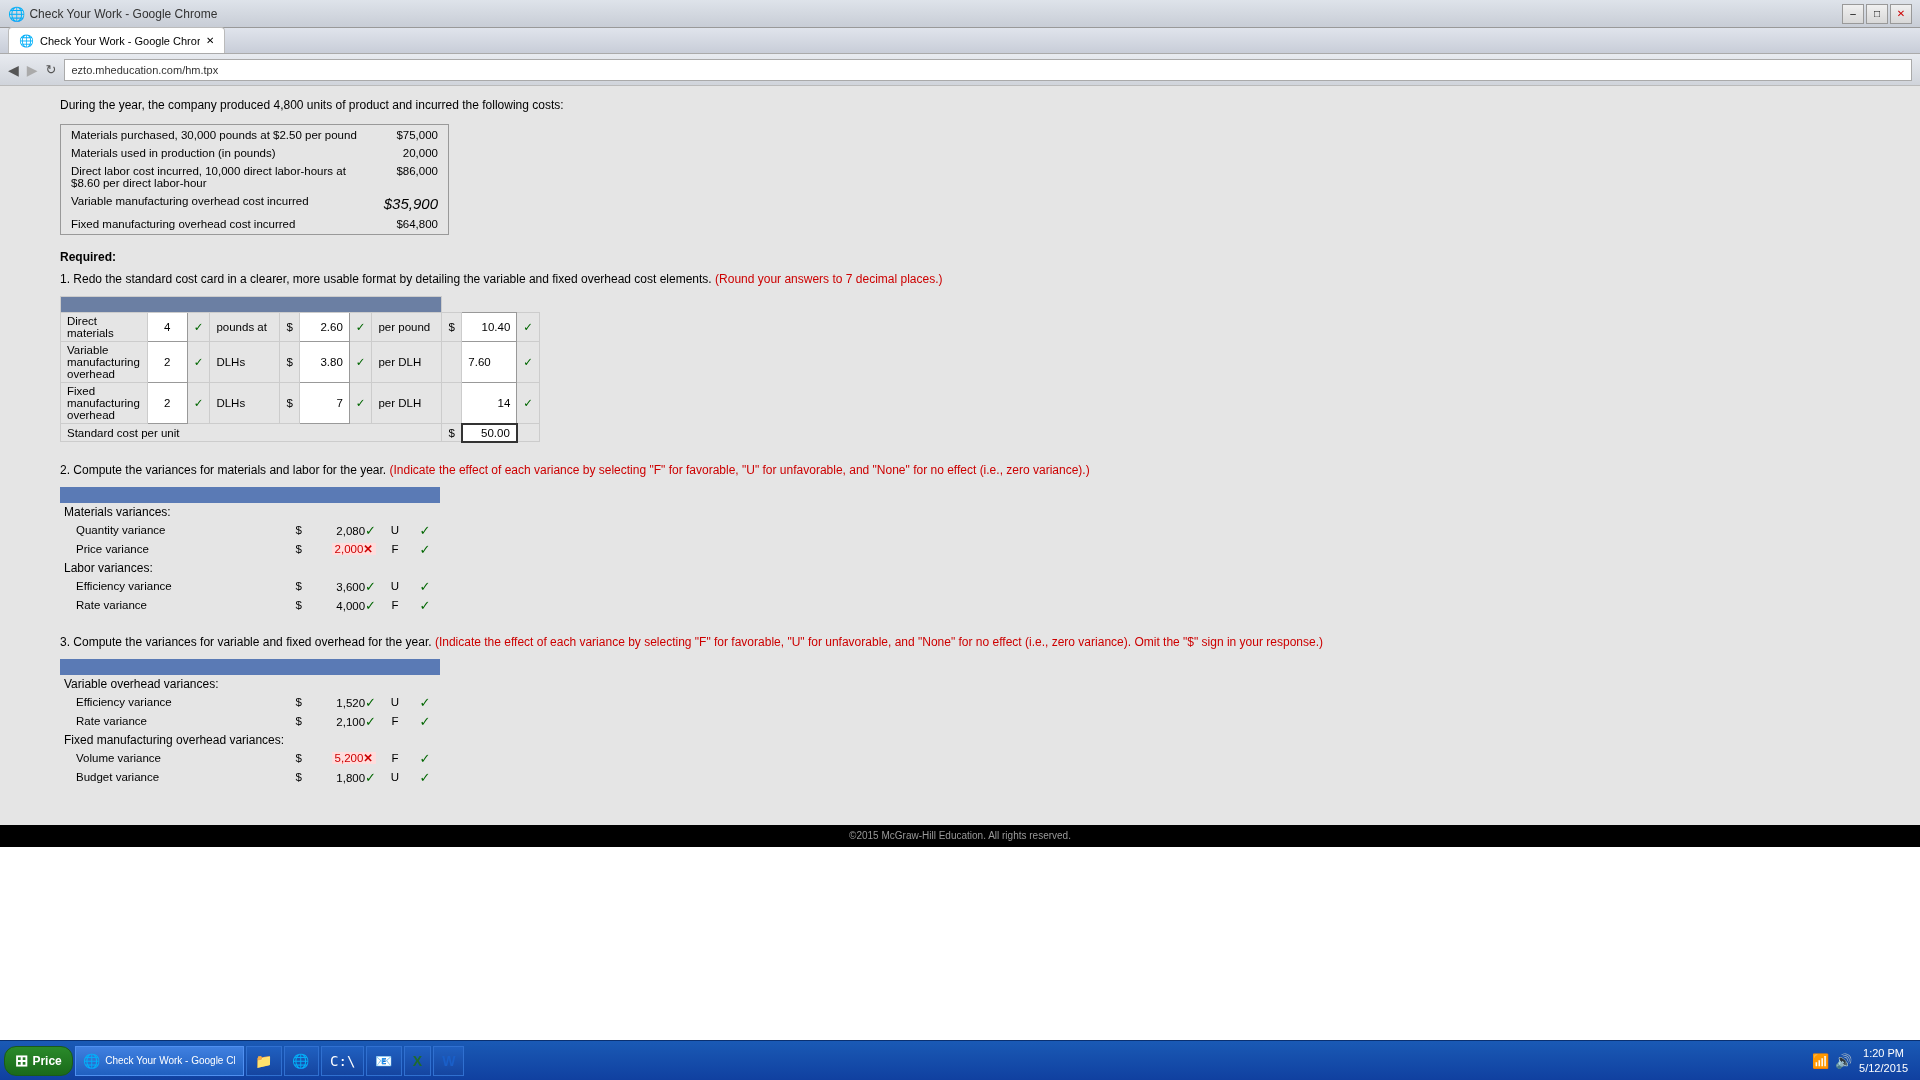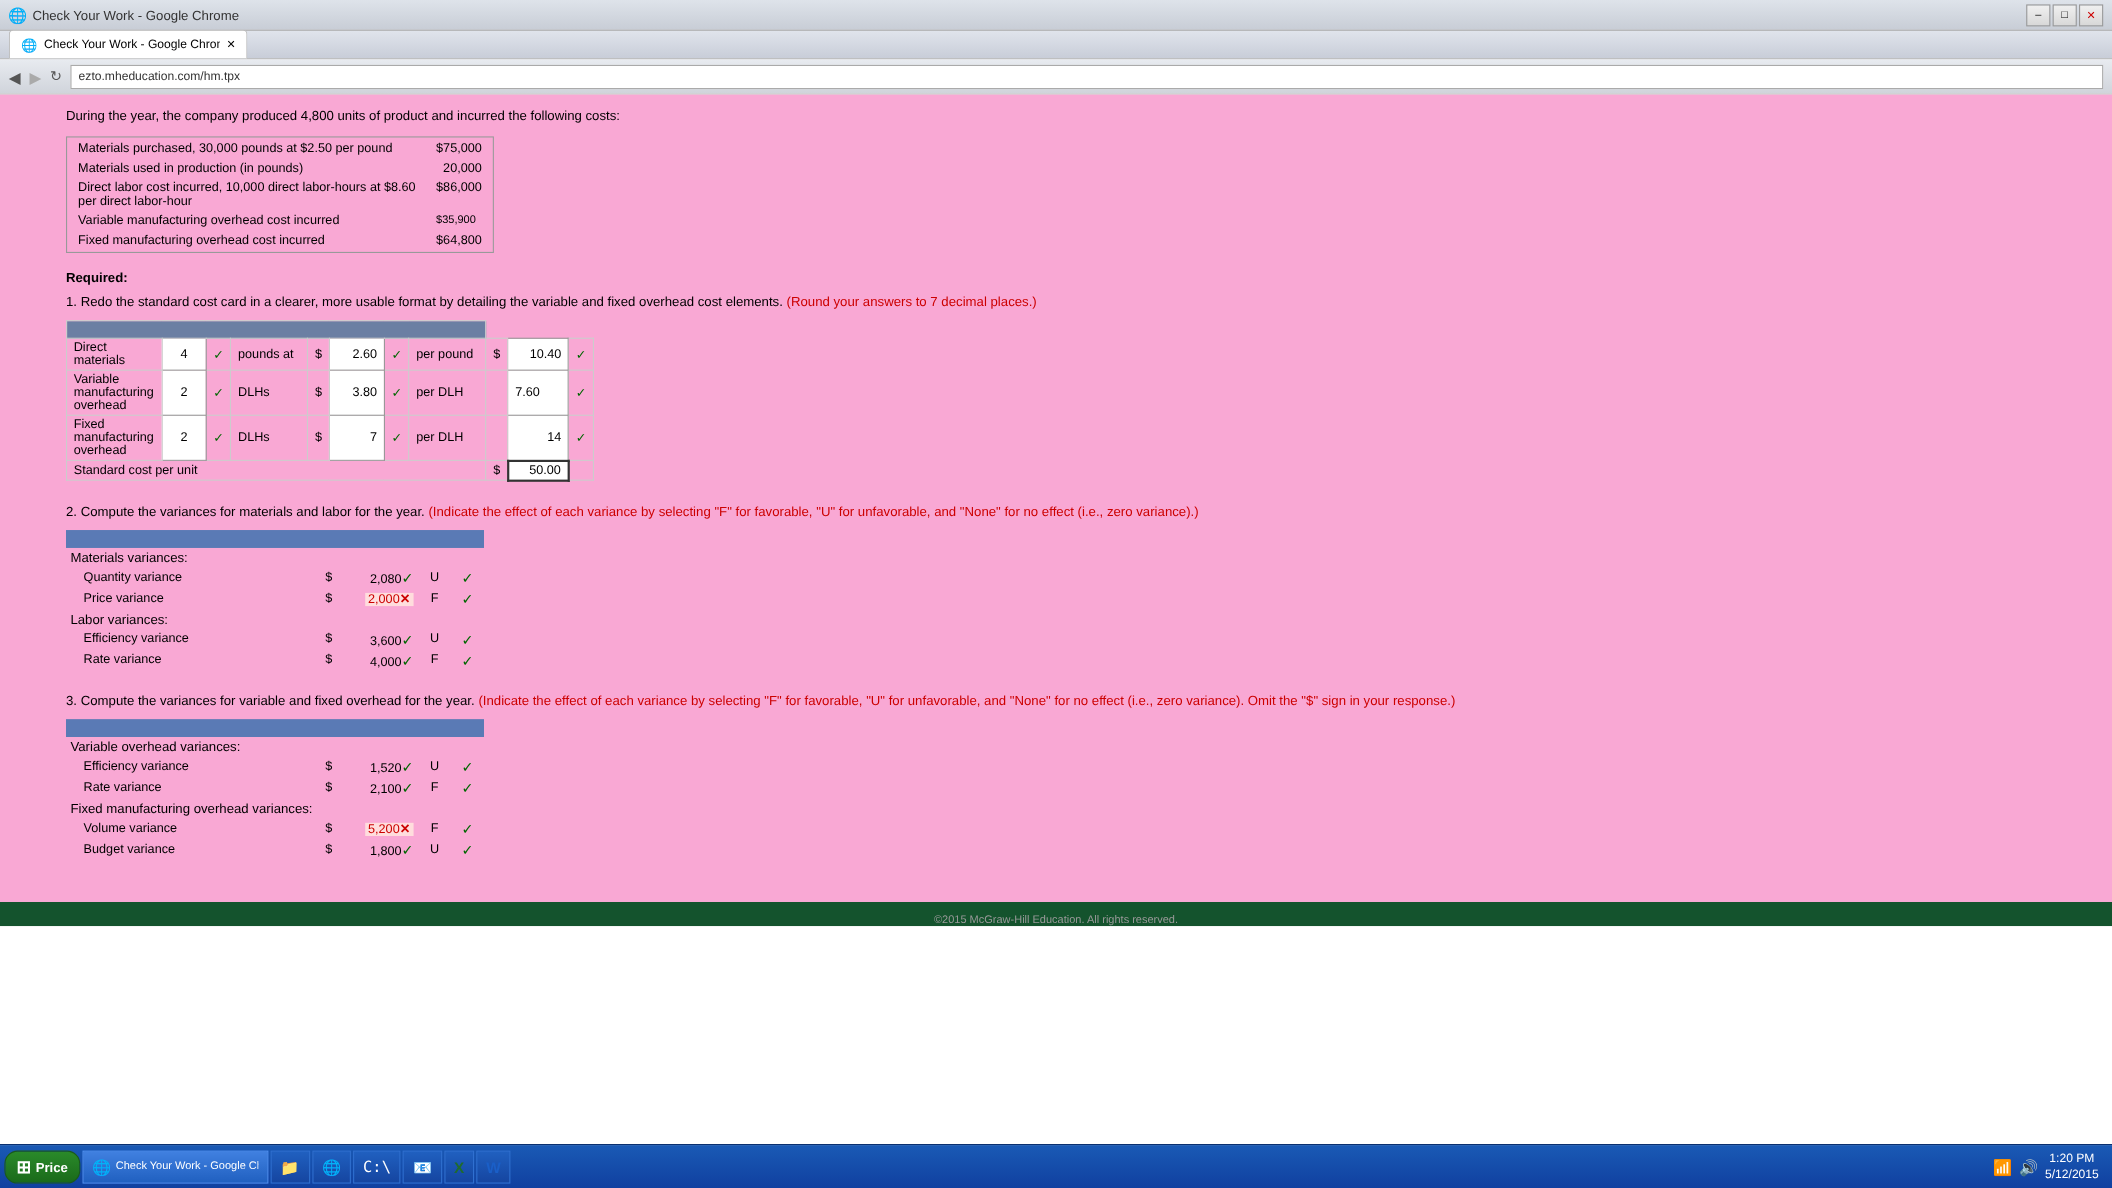--- a/index.html
+++ b/index.html
@@ -68,21 +68,21 @@
       background: #fff;
       padding: 0 6px;
       font-size: 11px;
       display: flex;
       align-items: center;
     }
 
     
     .page-content {
       padding: 10px 60px 20px 60px;
-      background: #f9a8d4;
+      background: #e5e5e5;
       min-height: 700px;
     }
 
     .intro-text {
       font-size: 12px;
       margin-bottom: 10px;
       line-height: 1.5;
     }
 
     
@@ -240,24 +240,24 @@
       font-size: 11px;
       padding-right: 8px;
     }
     .taskbar-clock {
       text-align: center;
       line-height: 1.3;
       font-size: 11px;
     }
 
     .footer-bar {
-      background: #14532d;
+      background: #000000;
       height: 22px;
       display: flex;
-      align-items: flex-end;
+      align-items: center;
       justify-content: center;
       color: #999;
       font-size: 10px;
     }
   </style>
 </head>
 <body>
 
 <div class="chrome-titlebar">
   <span style="font-size:14px; margin-right:4px;">🌐</span>
@@ -298,21 +298,21 @@
         <tr>
           <td style="padding:2px 8px; font-size:11.5px;">Materials used in production (in pounds)</td>
           <td style="padding:2px 8px; text-align:right; font-size:11.5px; white-space:nowrap;">20,000</td>
         </tr>
         <tr>
           <td style="padding:2px 8px; font-size:11.5px;">Direct labor cost incurred, 10,000 direct labor-hours at $8.60 per direct labor-hour</td>
           <td style="padding:2px 8px; text-align:right; font-size:11.5px; white-space:nowrap;">$86,000</td>
         </tr>
         <tr>
           <td style="padding:2px 8px; font-size:11.5px;">Variable manufacturing overhead cost incurred</td>
-          <td style="padding:2px 8px; text-align:left; font-size:10px; white-space:nowrap;">$35,900</td>
+          <td style="padding:2px 8px; text-align:left; font-size:15px; white-space:nowrap;font-style:italic;">$35,900</td>
         </tr>
         <tr>
           <td style="padding:2px 8px; font-size:11.5px;">Fixed manufacturing overhead cost incurred</td>
           <td style="padding:2px 8px; text-align:right; font-size:11.5px; white-space:nowrap;">$64,800</td>
         </tr>
       </tbody>
   </table>
 
   <p class="required-label">Required:</p>
 

